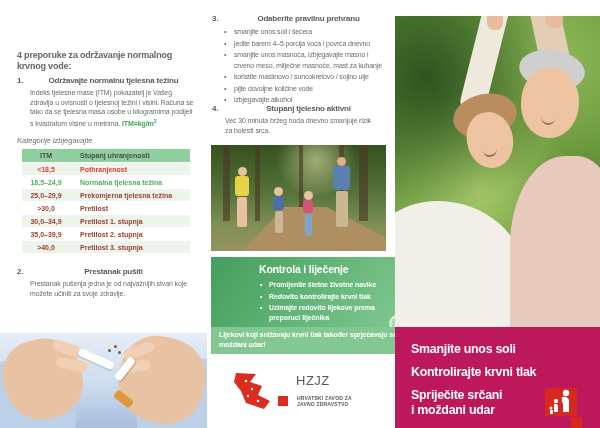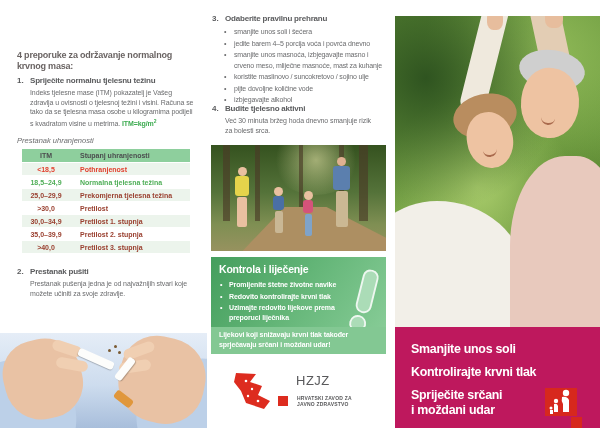--- a/index.html
+++ b/index.html
@@ -10,21 +10,21 @@
   }
   
   .title { position:absolute; left:17px; top:12px; }
   .title div { font-size:13.5px; font-weight:bold; color:#3cab50; letter-spacing:-0.3px;
                white-space:nowrap; transform:scaleX(0.88); transform-origin:0 0; line-height:16px; }
   .subtitle { position:absolute; left:17px; top:50px; }
   .subtitle div { font-size:9px; font-weight:bold; color:#6a6463; letter-spacing:-0.2px;
                   white-space:nowrap; line-height:11px; }
   .item { position:absolute; width:180px; }
   .item .num { position:absolute; left:0; top:0; font-size:8px; font-weight:bold; color:#5a5b5d; }
-  .item .ih { margin-left:13px; font-size:8px; font-weight:bold; color:#5a5b5d; letter-spacing:-0.2px; }
+  .item .ih { margin-left:13px; font-size:8px; font-weight:bold; color:#5a5b5d; letter-spacing:-0.2px;text-align:center; }
   .item .ib { margin-left:13px; margin-top:3px; font-size:7px; line-height:9.6px;
               color:#6b6c6e; letter-spacing:-0.1px; width:167px; }
   .formula { color:#3cab50; font-weight:bold; }
   .formula sup { font-size:5px; }
   .item1 { left:17px; top:76px; }
   .item2 { left:17px; top:267px; }
   .tcaption { position:absolute; left:17px; top:136px; font-size:7.5px; font-style:italic; color:#6b6c6e; }
   table.itm { position:absolute; left:22px; top:148px; width:168px; border-collapse:separate;
               border-spacing:0 1px; font-size:7px; }
   table.itm th { background:#8ecf9d; color:#4b4c4e; font-weight:bold; height:13px; padding:0; }
@@ -37,21 +37,21 @@
   tr.r-dark td { color:#9a4030; }
   
   .item3 { left:212px; top:14px; }
   .item4 { left:212px; top:104px; }
   ul.diet { margin:4px 0 0 0; padding:0 0 0 22px; list-style:none; width:156px; }
   ul.diet li { position:relative; font-size:7px; line-height:10.5px; color:#6b6c6e;
                letter-spacing:-0.15px; margin-bottom:1px; }
   ul.diet li::before { content:"•"; position:absolute; left:-10px; color:#6b6c6e; }
   
   .cbox { position:absolute; left:211px; top:257px; width:175px; height:97px;
-          background:linear-gradient(125deg,#449e5d 0%,#63b577 45%,#8ccf9b 100%); overflow:hidden; }
+          background:linear-gradient(125deg,#449e5d 0%,#63b577 45%,#8ccf9b 100%); overflow:hidden;padding-left:40px; }
   .cbox-title { padding:6px 8px 0 8px; }
   .cbox-title div { font-size:10.5px; font-weight:bold; color:#ffffff; line-height:12px; letter-spacing:-0.2px; }
   ul.cb { margin:5px 0 0 0; padding:0 0 0 18px; list-style:none; width:132px; }
   ul.cb li { position:relative; font-size:7px; font-weight:bold; color:#ffffff;
              line-height:9.5px; margin-bottom:2px; letter-spacing:-0.1px; }
   ul.cb li::before { content:"•"; position:absolute; left:-9px; color:#ffffff; }
   .cbox-footer { position:absolute; left:0; right:0; bottom:0; height:24px; background:#83c893;
                  color:#ffffff; font-size:7px; font-weight:bold; line-height:9.5px;
                  padding:3px 8px 0 8px; letter-spacing:-0.1px; }
   .excl { position:absolute; right:4px; top:12px; width:34px; height:66px; transform:rotate(14deg); }
@@ -149,32 +149,32 @@
   .sm-his { left:146px; top:100px; transform:rotate(4deg); }
 </style>
 </head>
 <body>
 
 <div class="page">
 
 
   <div class="subtitle">
     <div>4 preporuke za održavanje normalnog</div>
-    <div>krvnog masa:</div>
+    <div>krvnog vode:</div>
   </div>
 
   <div class="item item1">
     <span class="num">1.</span>
-    <div class="ih">Spriječite normalnu tjelesnu težinu</div>
+    <div class="ih">Održavajte normalnu tjelesna težinu</div>
     <div class="ib"><span>Indeks tjelesne mase (ITM) pokazatelj je Vašeg zdravlja u ovisnosti o tjelesnoj težini i visini. Računa se tako da se tjelesna masa osobe u kilogramima podijeli s kvadratom visine u metrima.</span>
       <span class="formula"><span>ITM=kg/m</span><sup>2</sup></span>
     </div>
   </div>
 
-  <div class="tcaption">Prestanak uhranjenosti</div>
+  <div class="tcaption">Kategorije izbjegavajte</div>
 
   <table class="itm">
     <thead>
       <tr>
         <th class="c1">ITM</th>
         <th class="c2">Stupanj uhranjenosti</th>
       </tr>
     </thead>
     <tbody>
       <tr class="r-red">
@@ -239,21 +239,21 @@
       <li>jedite barem 4–5 porcija voća i povrća dnevno</li>
       <li>smanjite unos masnoća, izbjegavajte masno i crveno meso, mliječne masnoće, mast za kuhanje</li>
       <li>koristite maslinovo / suncokretovo / sojino ulje</li>
       <li>pijte dovoljne količine vode</li>
       <li>izbjegavajte alkohol</li>
     </ul>
   </div>
 
   <div class="item item4">
     <span class="num">4.</span>
-    <div class="ih">Budite tjelesno aktivni</div>
+    <div class="ih">Stupanj tjelesno aktivni</div>
     <div class="ib" style="width:150px;">Već 30 minuta bržeg hoda dnevno smanjuje rizik za bolesti srca.</div>
   </div>
 
   <div class="photo-family">
     <div class="glow"></div>
     <div class="trunk tr1"></div>
     <div class="trunk tr2"></div>
     <div class="trunk tr3"></div>
     <div class="trunk tr4"></div>
     <div class="trunk tr5"></div>

